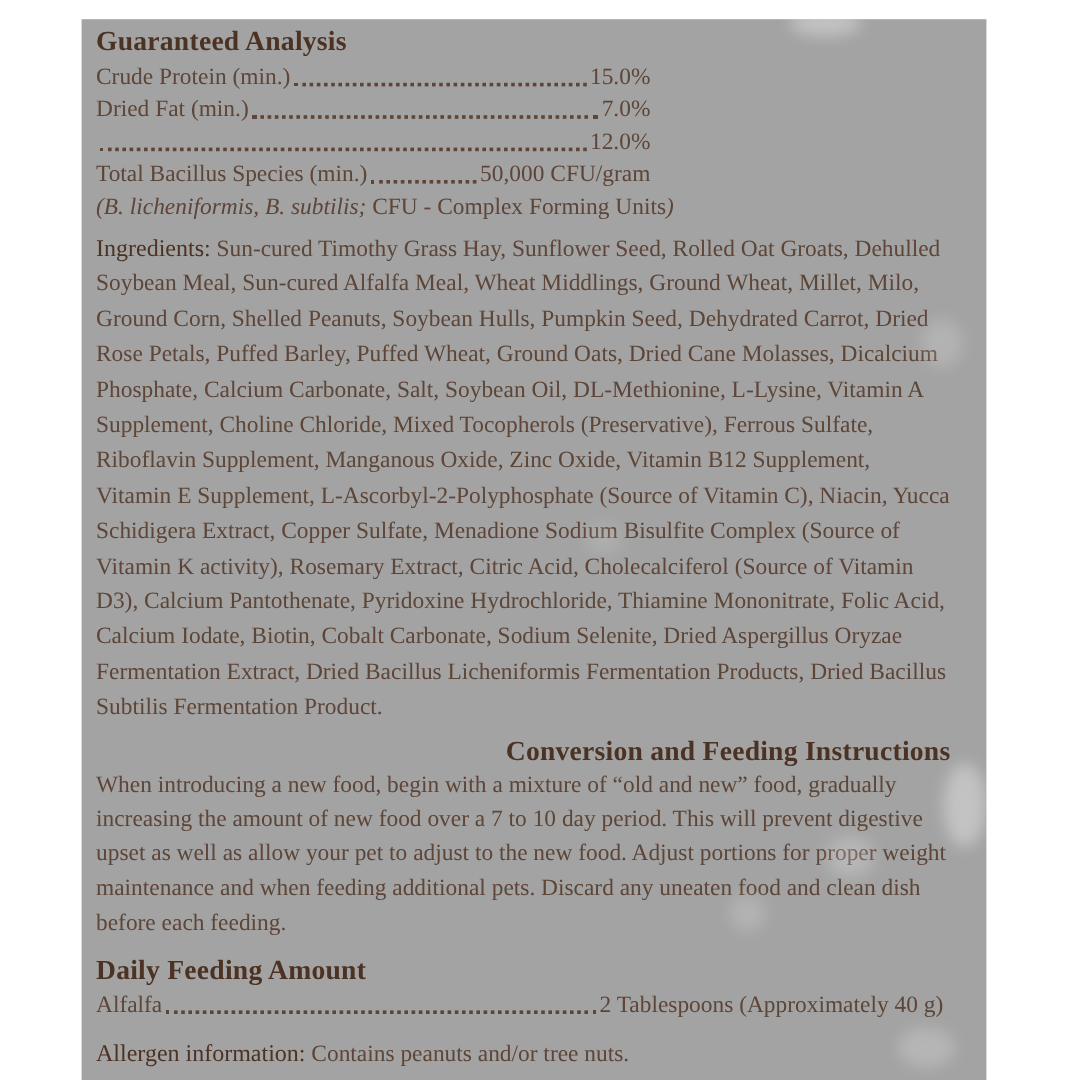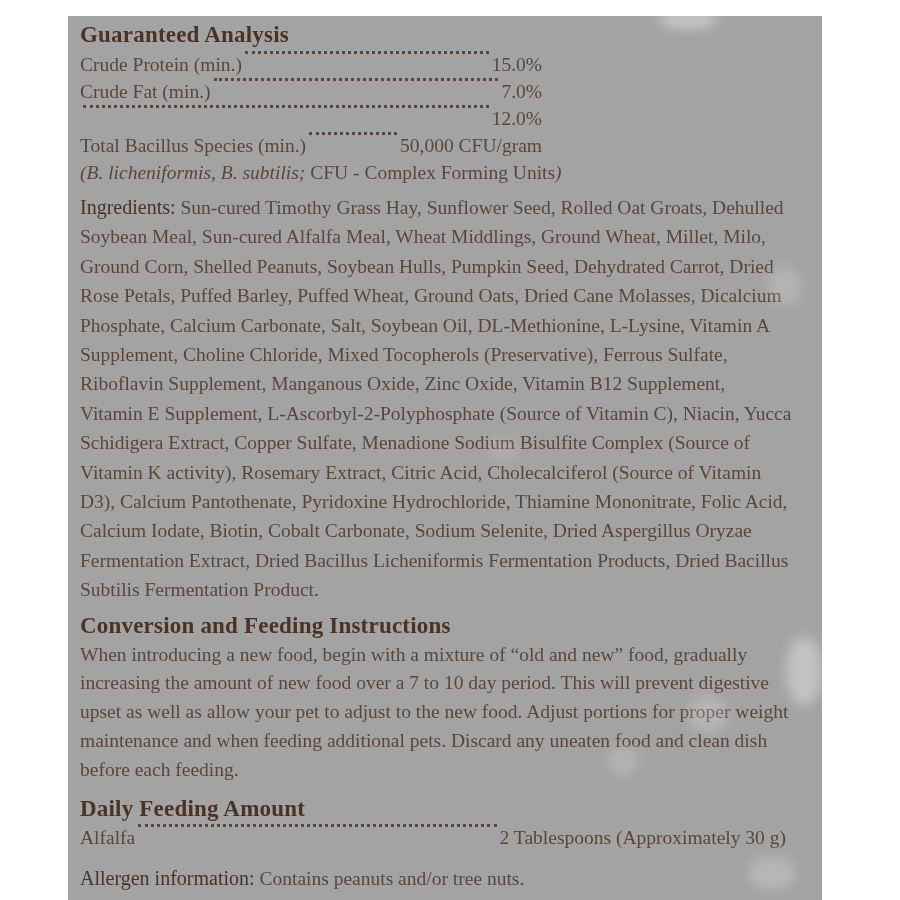--- a/index.html
+++ b/index.html
@@ -36,41 +36,41 @@
     margin: 0;
     font-size: 23px;
     line-height: 27px;
     font-weight: bold;
     color: #4c3223;
     letter-spacing: 0.2px;
   }
   .ga-table { width: 462px; margin-top: 3px; }
   .ga-row {
     display: flex;
-    align-items: flex-start;
+    align-items: flex-end;
     height: 27px;
     white-space: nowrap;
   }
   .ga-label, .ga-value { line-height: 27px; }
   .leader {
     flex: 1 1 auto;
     min-width: 14px;
     border-bottom: 3px dotted #5d4537;
     margin: 0 3px 6px 3px;
   }
   .ga-note { line-height: 27px; height: 27px; white-space: nowrap; }
   .italic { font-style: italic; }
   p.body-para { margin: 0; text-align: left; }
   .ingredients-para { margin-top: 7px !important; line-height: 29.4px; }
   .lead-in {
     font-weight: normal;
     font-size: 20px;
     color: #4c3223;
   }
-  .conversion-heading { margin-top: 7px !important; }
+  .conversion-heading { margin-top: 7px !important; text-align: right; }
   .conversion-para { margin-top: 2px !important; line-height: 28.8px; }
   .dfa-heading { margin-top: 10px !important; }
   .dfa-table { width: 706px; margin-top: 2px; }
   .allergen-para { margin-top: 13px !important; }
 </style>
 </head>
 <body>
 
 <div class="label-panel">
 
@@ -86,21 +86,21 @@
 
   <h2 class="section-heading">Guaranteed Analysis</h2>
 
   <div class="ga-table">
     <div class="ga-row">
       <span class="ga-label">Crude Protein (min.)</span>
       <span class="leader"></span>
       <span class="ga-value">15.0%</span>
     </div>
     <div class="ga-row">
-      <span class="ga-label">Crude Fat (min.)</span>
+      <span class="ga-label">Dried Fat (min.)</span>
       <span class="leader"></span>
       <span class="ga-value">7.0%</span>
     </div>
     <div class="ga-row">
       <span class="leader"></span>
       <span class="ga-value">12.0%</span>
     </div>
     <div class="ga-row">
       <span class="ga-label">Total Bacillus Species (min.)</span>
       <span class="leader"></span>
@@ -114,19 +114,19 @@
   <p class="body-para ingredients-para"><span class="lead-in">Ingredients:</span><span> Sun-cured Timothy Grass Hay, Sunflower Seed, Rolled Oat Groats, Dehulled Soybean Meal, Sun-cured Alfalfa Meal, Wheat Middlings, Ground Wheat, Millet, Milo, Ground Corn, Shelled Peanuts, Soybean Hulls, Pumpkin Seed, Dehydrated Carrot, Dried Rose Petals, Puffed Barley, Puffed Wheat, Ground Oats, Dried Cane Molasses, Dicalcium Phosphate, Calcium Carbonate, Salt, Soybean Oil, DL-Methionine, L-Lysine, Vitamin A Supplement, Choline Chloride, Mixed Tocopherols (Preservative), Ferrous Sulfate, Riboflavin Supplement, Manganous Oxide, Zinc Oxide, Vitamin B12 Supplement, Vitamin E Supplement, L-Ascorbyl-2-Polyphosphate (Source of Vitamin C), Niacin, Yucca Schidigera Extract, Copper Sulfate, Menadione Sodium Bisulfite Complex (Source of Vitamin K activity), Rosemary Extract, Citric Acid, Cholecalciferol (Source of Vitamin D3), Calcium Pantothenate, Pyridoxine Hydrochloride, Thiamine Mononitrate, Folic Acid, Calcium Iodate, Biotin, Cobalt Carbonate, Sodium Selenite, Dried Aspergillus Oryzae Fermentation Extract, Dried Bacillus Licheniformis Fermentation Products, Dried Bacillus Subtilis Fermentation Product.</span></p>
 
   <h2 class="section-heading conversion-heading">Conversion and Feeding Instructions</h2>
   <p class="body-para conversion-para">When introducing a new food, begin with a mixture of “old and new” food, gradually increasing the amount of new food over a 7 to 10 day period. This will prevent digestive upset as well as allow your pet to adjust to the new food. Adjust portions for proper weight maintenance and when feeding additional pets. Discard any uneaten food and clean dish before each feeding.</p>
 
   <h2 class="section-heading dfa-heading">Daily Feeding Amount</h2>
   <div class="dfa-table">
     <div class="ga-row">
       <span class="ga-label">Alfalfa</span>
       <span class="leader"></span>
-      <span class="ga-value">2 Tablespoons (Approximately 30 g)</span>
+      <span class="ga-value">2 Tablespoons (Approximately 40 g)</span>
     </div>
   </div>
 
   <p class="body-para allergen-para"><span class="lead-in">Allergen information:</span><span> Contains peanuts and/or tree nuts.</span></p>
 
 </div>
 
 </body></html>

